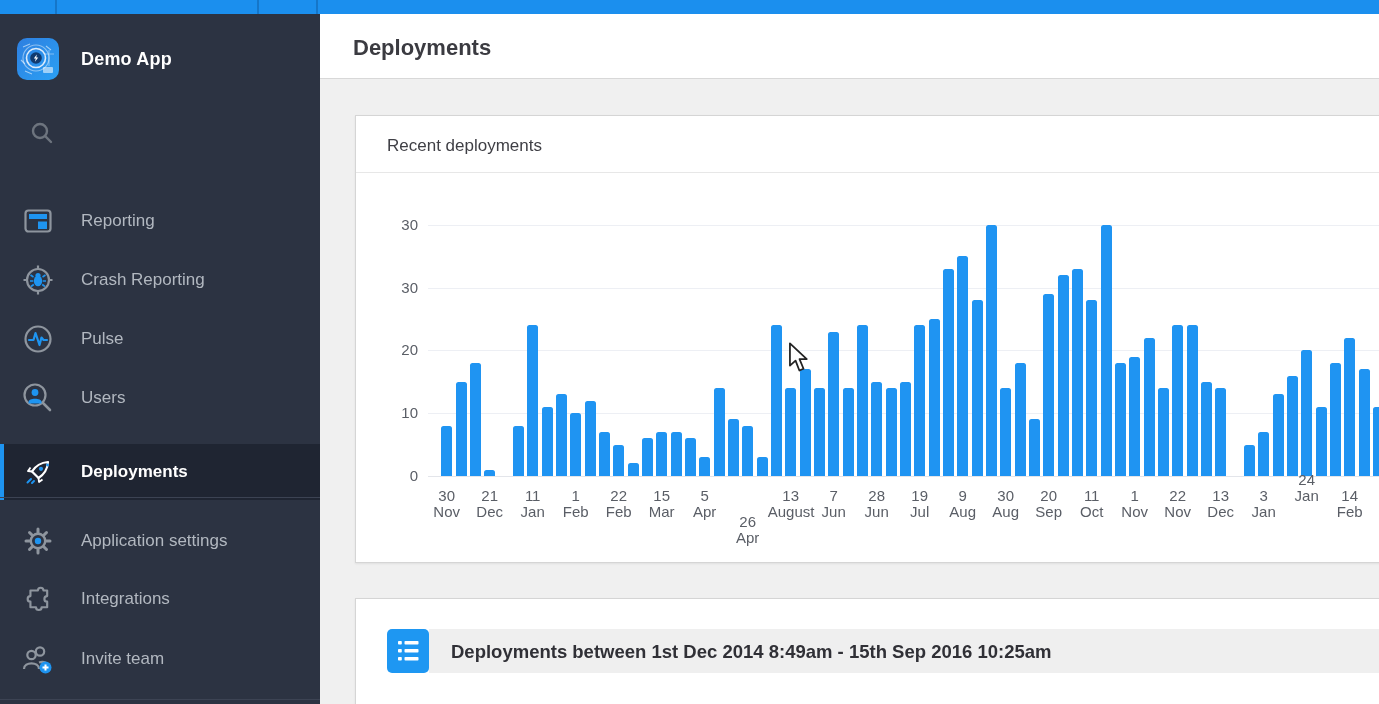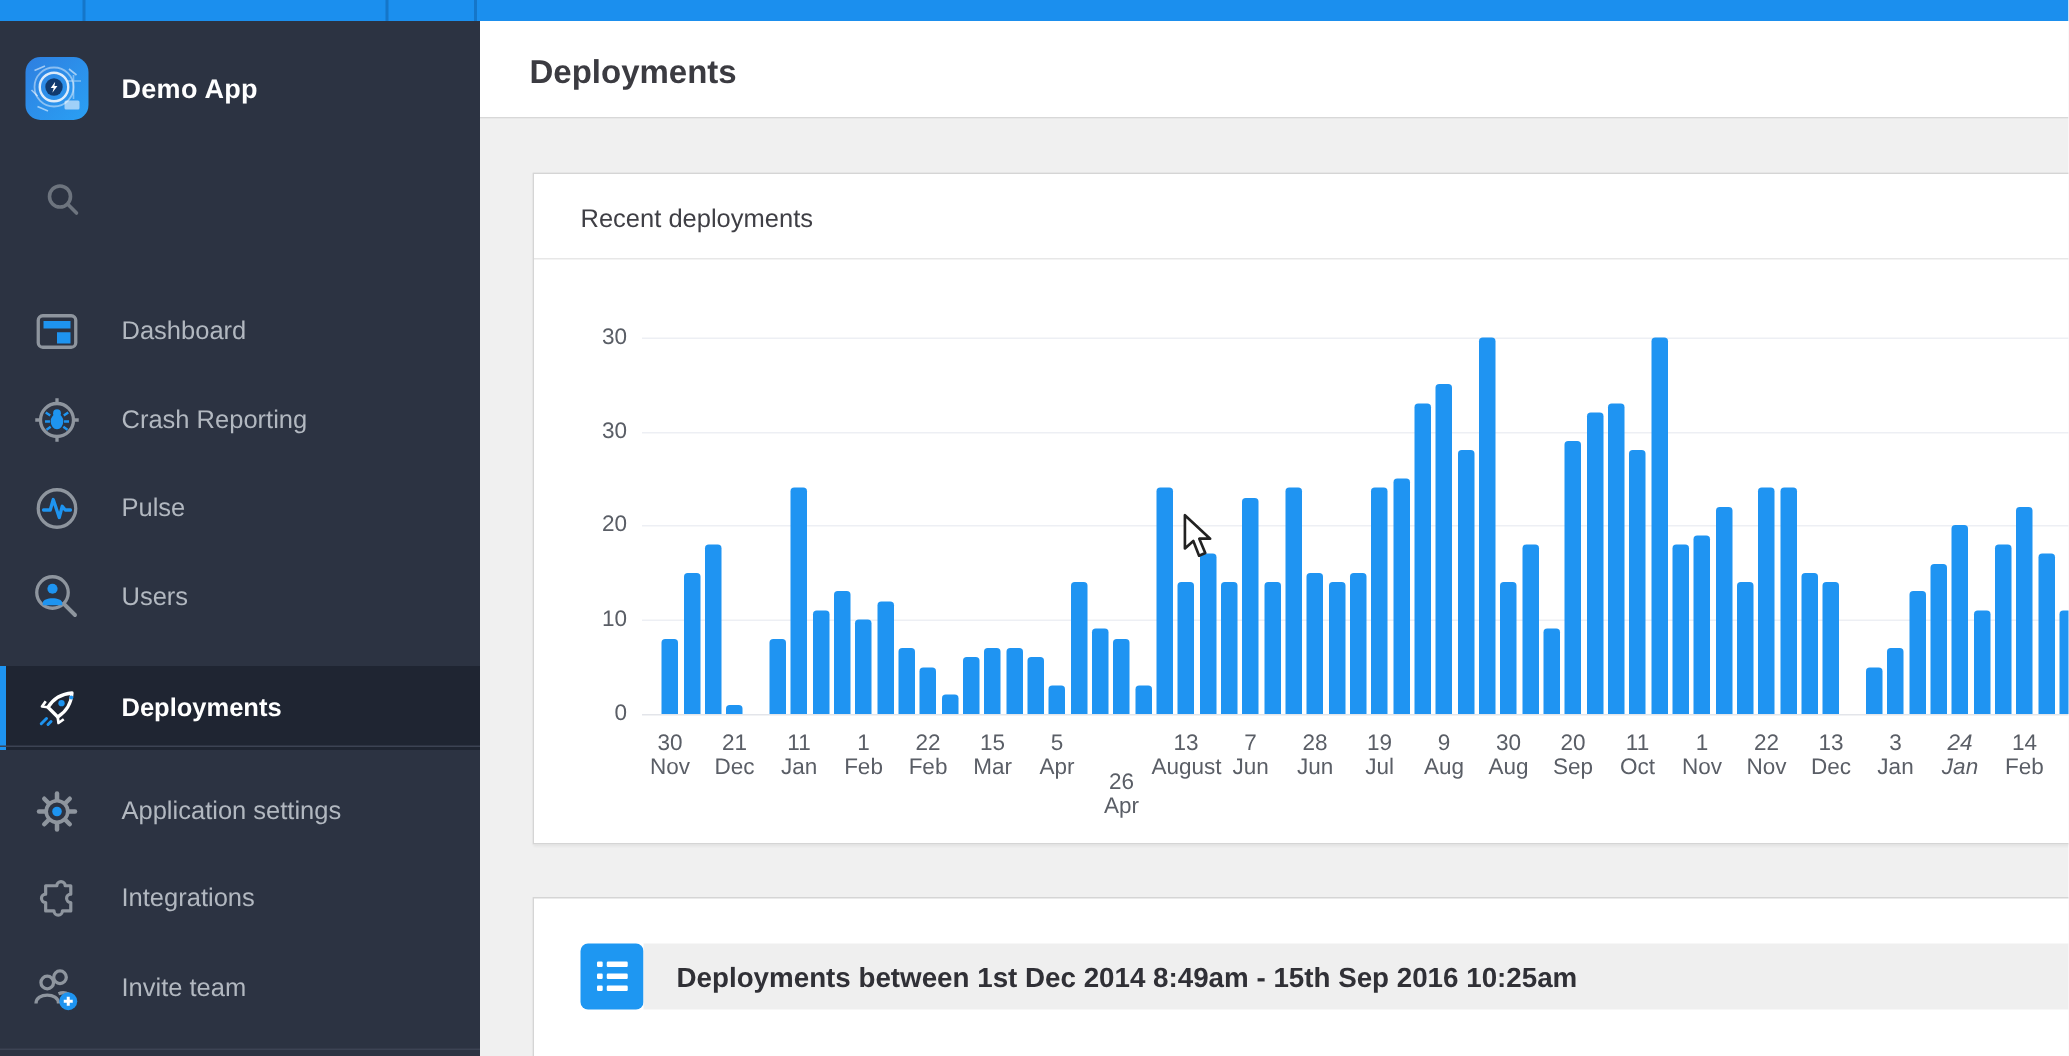--- a/index.html
+++ b/index.html
@@ -81,21 +81,21 @@
   </svg>
 
   <div class="nav-item" style="top:179px">
     <span class="nicon">
       <svg width="32" height="32" viewBox="0 0 32 32">
         <rect x="3.5" y="5.5" width="25" height="21" rx="3" fill="none" stroke="#8e959e" stroke-width="2.2"></rect>
         <rect x="7" y="9" width="18" height="5" fill="#1e94f0"></rect>
         <rect x="16" y="16.5" width="9" height="7.5" fill="#1e94f0"></rect>
       </svg>
     </span>
-    <span class="nlabel">Dashboard</span>
+    <span class="nlabel">Reporting</span>
   </div>
 
   <div class="nav-item" style="top:238px">
     <span class="nicon">
       <svg width="34" height="34" viewBox="0 0 34 34">
         <circle cx="17" cy="17" r="11" fill="none" stroke="#8e959e" stroke-width="2.2"></circle>
         <path d="M17 2.5 V7 M17 27 V31.5 M2.5 17 H7 M27 17 H31.5" stroke="#8e959e" stroke-width="2.2"></path>
         <ellipse cx="17" cy="18" rx="4.2" ry="5.2" fill="#1e94f0"></ellipse>
         <circle cx="17" cy="12.5" r="2.6" fill="#1e94f0"></circle>
         <path d="M12.5 14 L9.5 12 M12.3 18 H9 M12.8 21.5 L10 23.5 M21.5 14 L24.5 12 M21.7 18 H25 M21.2 21.5 L24 23.5" stroke="#1e94f0" stroke-width="1.6" fill="none"></path>
@@ -344,21 +344,21 @@
         <div>Nov</div>
       </div>
       <div class="x-label" style="left: 841.682px; top: 372px;">
         <div>13</div>
         <div>Dec</div>
       </div>
       <div class="x-label" style="left: 884.681px; top: 372px;">
         <div>3</div>
         <div>Jan</div>
       </div>
-      <div class="x-label" style="left: 927.68px; top: 372px; font-style: italic;">
+      <div class="x-label" style="left: 927.68px; top: 356px;">
         <div>24</div>
         <div>Jan</div>
       </div>
       <div class="x-label" style="left: 970.679px; top: 372px;">
         <div>14</div>
         <div>Feb</div>
       </div>
       <div class="x-label" style="left: 1013.68px; top: 372px;">
         <div>6</div>
         <div>Mar</div>

